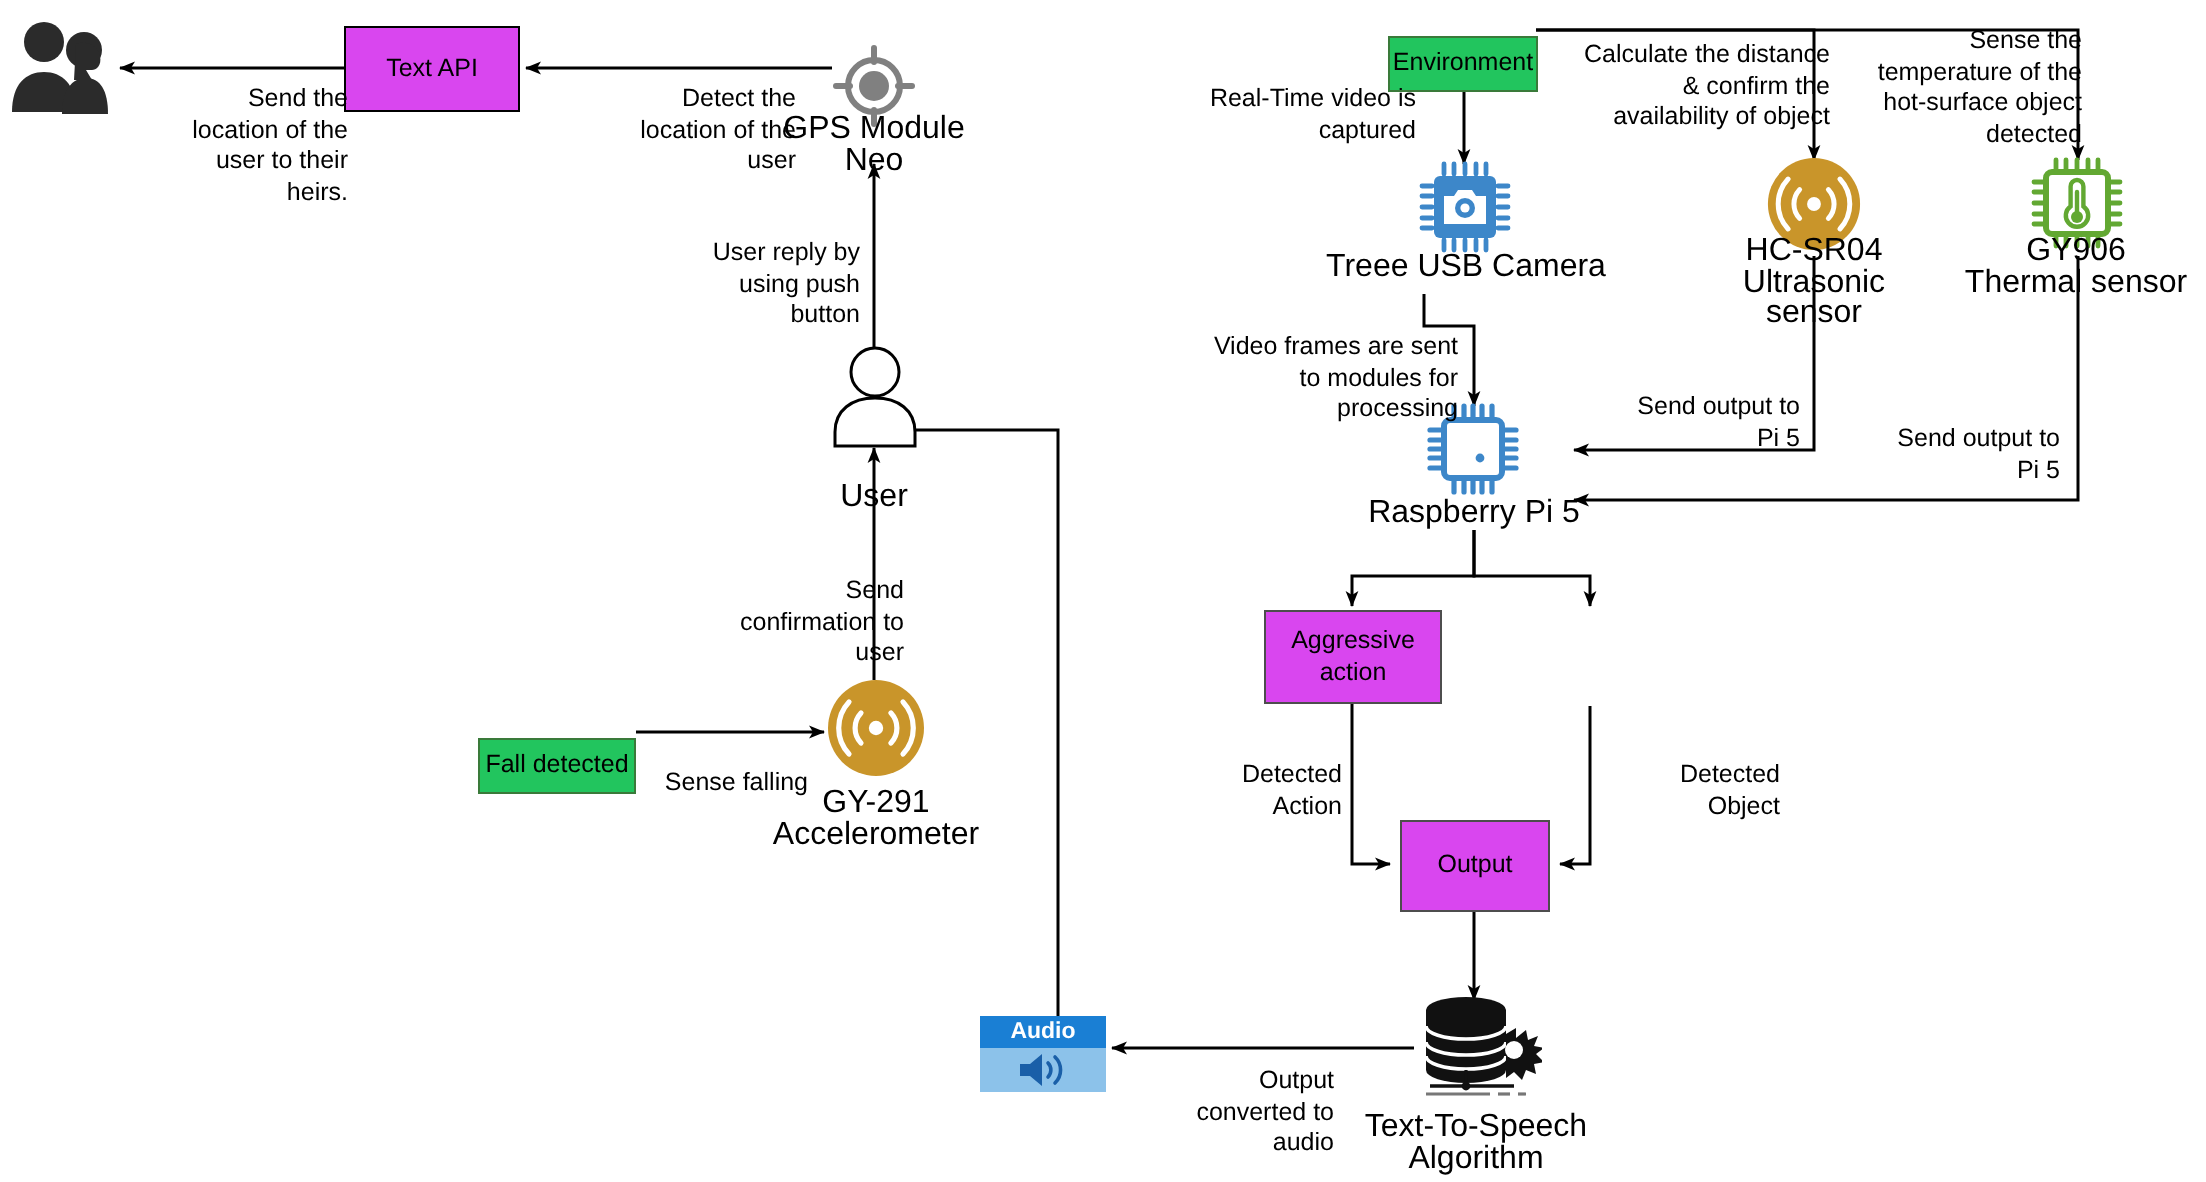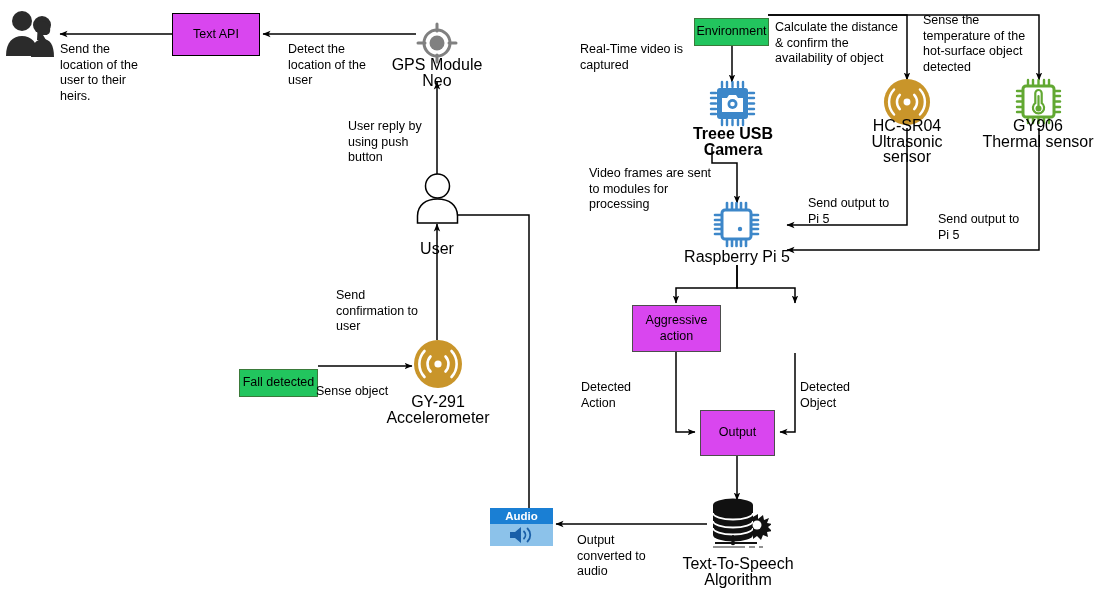--- a/index.html
+++ b/index.html
@@ -21,21 +21,21 @@
     top: 0;
     width: 1103px;
     height: 591px;
     pointer-events: none;
   }
   .lbl {
     position: absolute;
     font-size: 12.5px;
     line-height: 15.5px;
     color: #000000;
-    text-align: left;
+    text-align: right;
     white-space: pre-line;
   }
   .node-cap {
     position: absolute;
     font-size: 16px;
     line-height: 15.5px;
     color: #000000;
     text-align: center;
     white-space: pre-line;
   }
@@ -226,21 +226,21 @@
           <line x1="40" y1="18" x2="45" y2="18"></line>
         <line x1="40" y1="23.5" x2="45" y2="23.5"></line>
           <line x1="40" y1="29" x2="45" y2="29"></line>
         <line x1="40" y1="34" x2="45" y2="34"></line>
       </g>
       <path d="M13,18 L18,18 L20,15 L27,15 L29,18 L34,18 L34,32 L13,32 Z" fill="#ffffff"></path>
       <circle cx="23.5" cy="24" r="5" fill="#3d87c9"></circle>
       <circle cx="23.5" cy="24" r="2.3" fill="#ffffff"></circle>
     </svg>
   </div>
-  <div class="node-cap" style="left:663px; top:126px; width:140px;font-weight:bold;">Treee USB Camera</div>
+  <div class="node-cap" style="left:663px; top:126px; width:140px;">Treee USB Camera</div>
 
   <div class="icon-wrap" style="left:883px; top:78px; width:48px; height:48px;">
     <svg width="48" height="48" viewBox="0 0 50 50">
       <circle cx="25" cy="25" r="24" fill="#c9952a"></circle>
       <circle cx="25" cy="25" r="3.6" fill="#ffffff"></circle>
       <g fill="none" stroke="#ffffff" stroke-width="2.6" stroke-linecap="round">
         <path d="M17.5,17.5 A11,11 0 0 0 17.5,32.5"></path>
         <path d="M32.5,17.5 A11,11 0 0 1 32.5,32.5"></path>
         <path d="M11.5,12 A19,19 0 0 0 11.5,38"></path>
         <path d="M38.5,12 A19,19 0 0 1 38.5,38"></path>
@@ -375,21 +375,21 @@
 user</div>
 
   <div class="lbl" style="left:348px; top:119px; width:82px;">User reply by
 using push
 button</div>
 
   <div class="lbl" style="left:336px; top:288px; width:116px;">Send
 confirmation to
 user</div>
 
-  <div class="lbl" style="left:316px; top:384px; width:88px;">Sense object</div>
+  <div class="lbl" style="left:316px; top:384px; width:88px;">Sense falling</div>
 
   <div class="lbl" style="left:580px; top:42px; width:128px;">Real-Time video is
 captured</div>
 
   <div class="lbl" style="left:775px; top:20px; width:140px;">Calculate the distance
 &amp; confirm the
 availability of object</div>
 
   <div class="lbl" style="left:923px; top:13px; width:118px;">Sense the
 temperature of the

